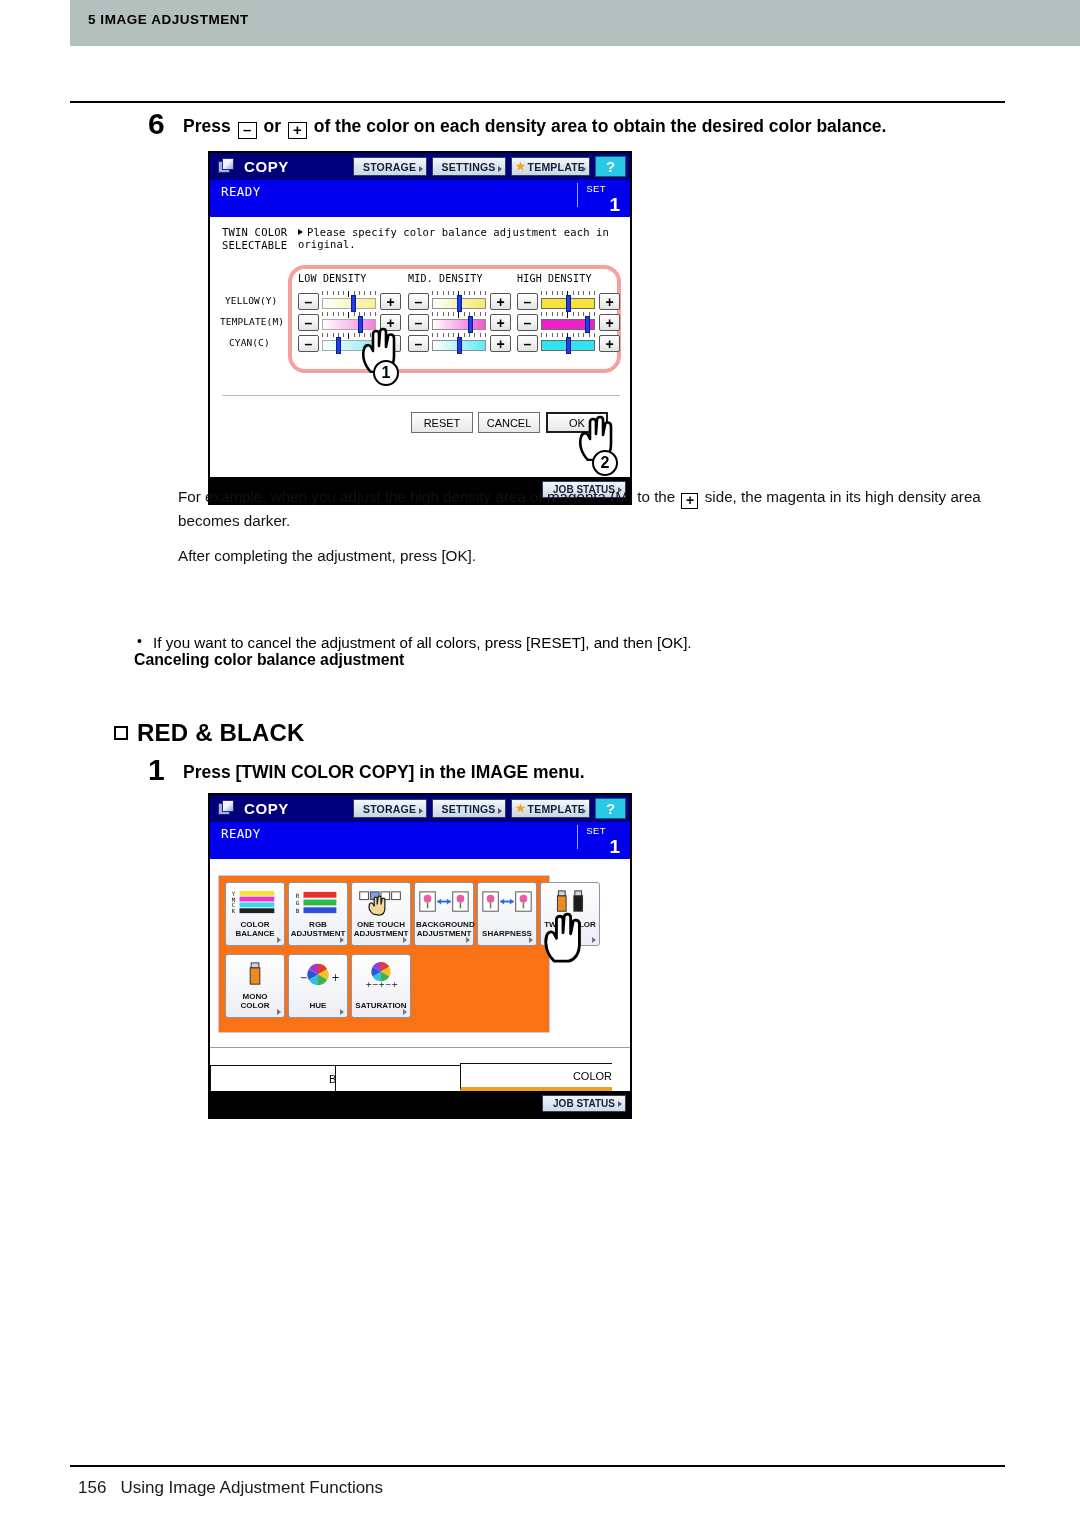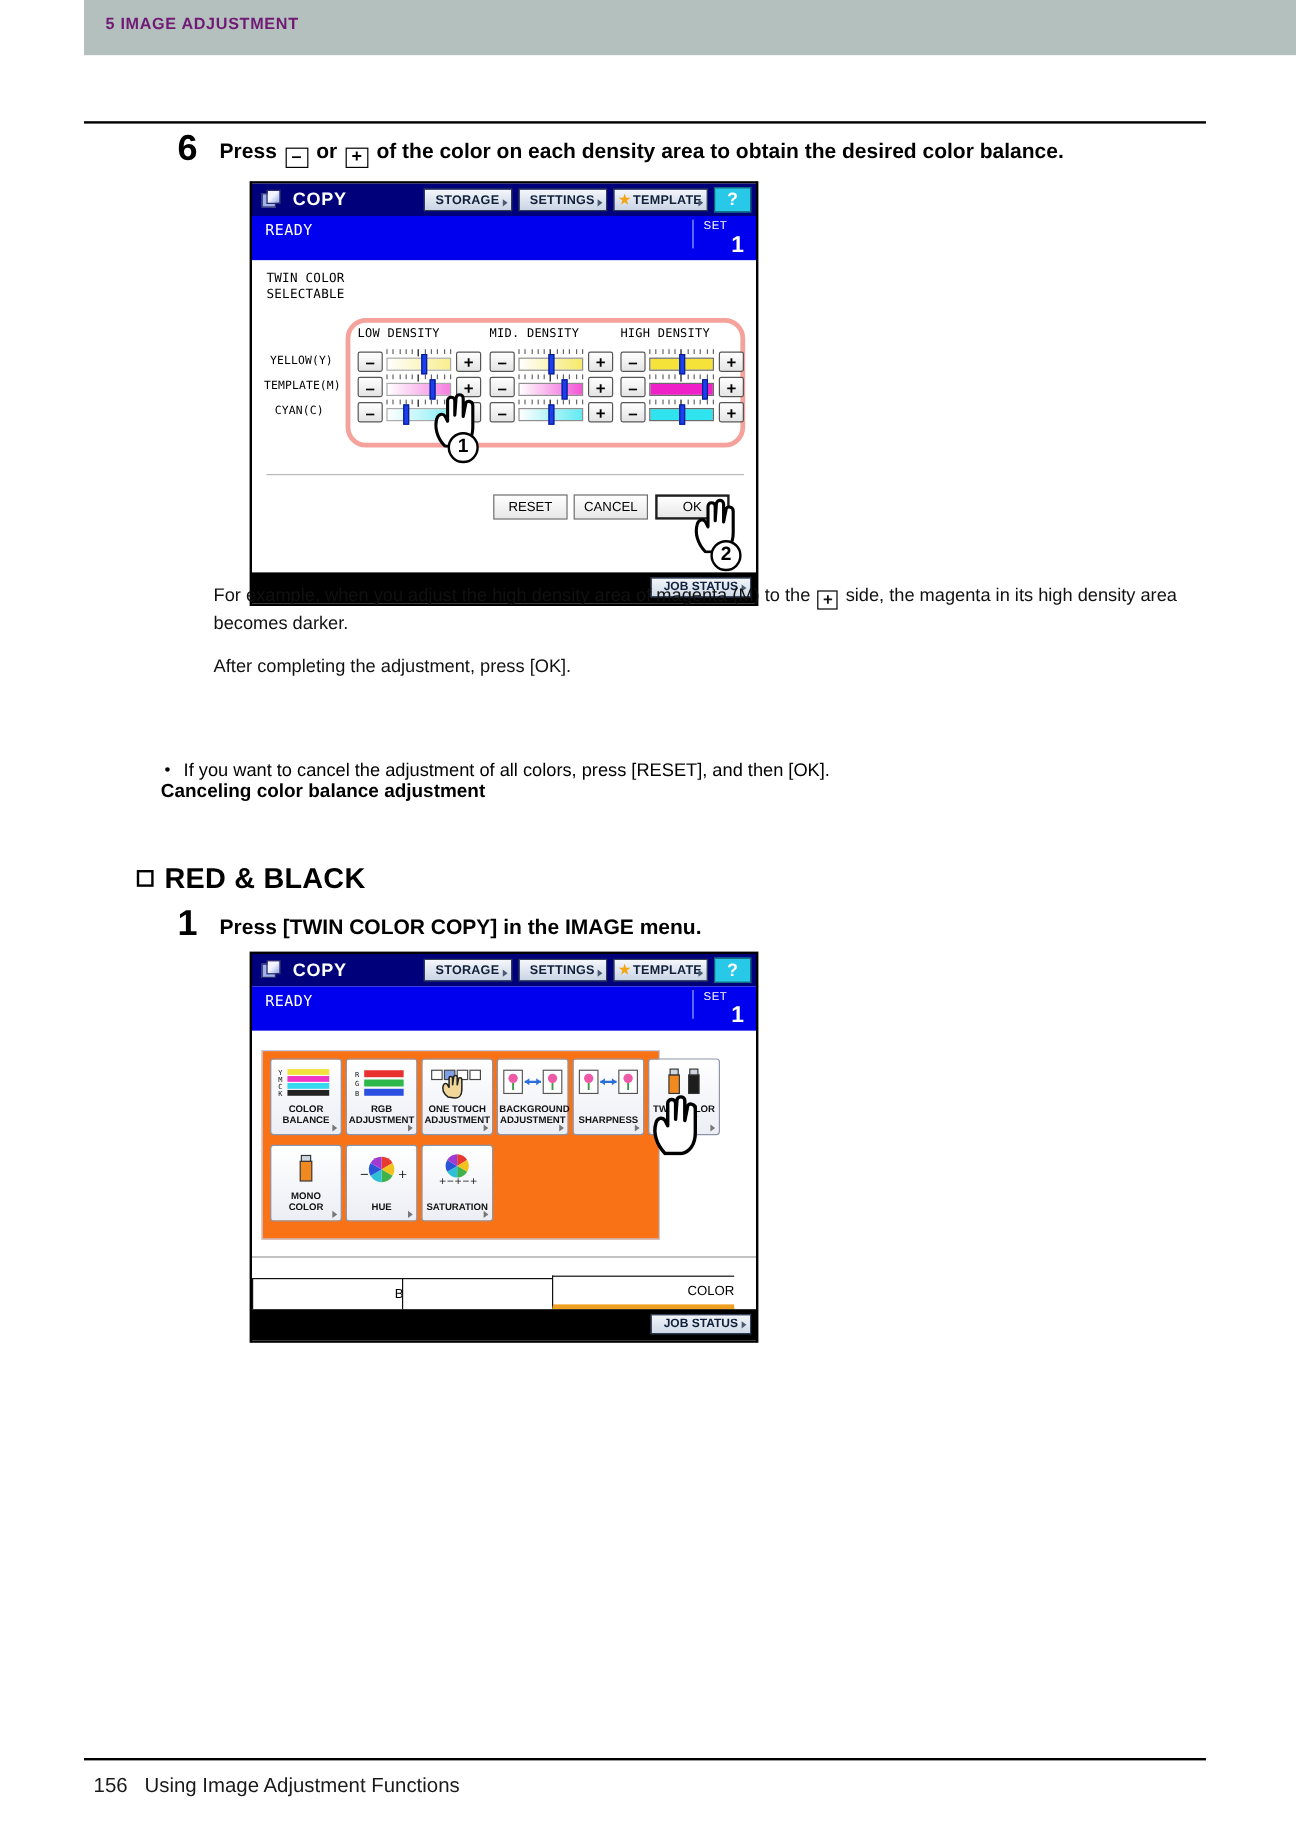--- a/index.html
+++ b/index.html
@@ -14,21 +14,21 @@
   }
 
   
   .page-header {
     position: absolute; left: 70px; top: 0; width: 1010px; height: 46px;
     background: #b4c0bd;
   }
   .page-header .chapter {
     position: absolute; left: 18px; top: 12px;
     font-size: 13.5px; font-weight: bold; letter-spacing: .55px;
-    color: #701a75;
+    color: #000000;
   }
 
   .rule-top {
     position: absolute; left: 70px; top: 101px; width: 935px;
     border-top: 2.5px solid #000;
   }
   .rule-bottom {
     position: absolute; left: 70px; top: 1465px; width: 935px;
     border-top: 2.2px solid #000;
   }
@@ -319,20 +319,23 @@
   <div class="lcd-status">
     <div class="ready">READY</div>
     <div class="sep"></div>
     <div class="setlbl">SET</div>
     <div class="setval">1</div>
   </div>
 
   <div class="lcd-body-1">
     <div class="msg-left" style="white-space:pre-line;">TWIN COLOR
 SELECTABLE</div>
+    <div class="msg-right">
+      <span class="tri"></span><span>Please specify color balance adjustment each in original.</span>
+    </div>
 
     <div class="round-hl"></div>
 
     <div class="dens-head" style="left:88px; top:56px;">LOW DENSITY</div>
     <div class="dens-head" style="left:198px; top:56px;">MID. DENSITY</div>
     <div class="dens-head" style="left:307px; top:56px;">HIGH DENSITY</div>
 
     <div class="row-label" style="left:15px; top:78px;">YELLOW(Y)</div>
     <div class="row-label" style="left:10px; top:99px;">TEMPLATE(M)</div>
     <div class="row-label" style="left:19px; top:120px;">CYAN(C)</div>

